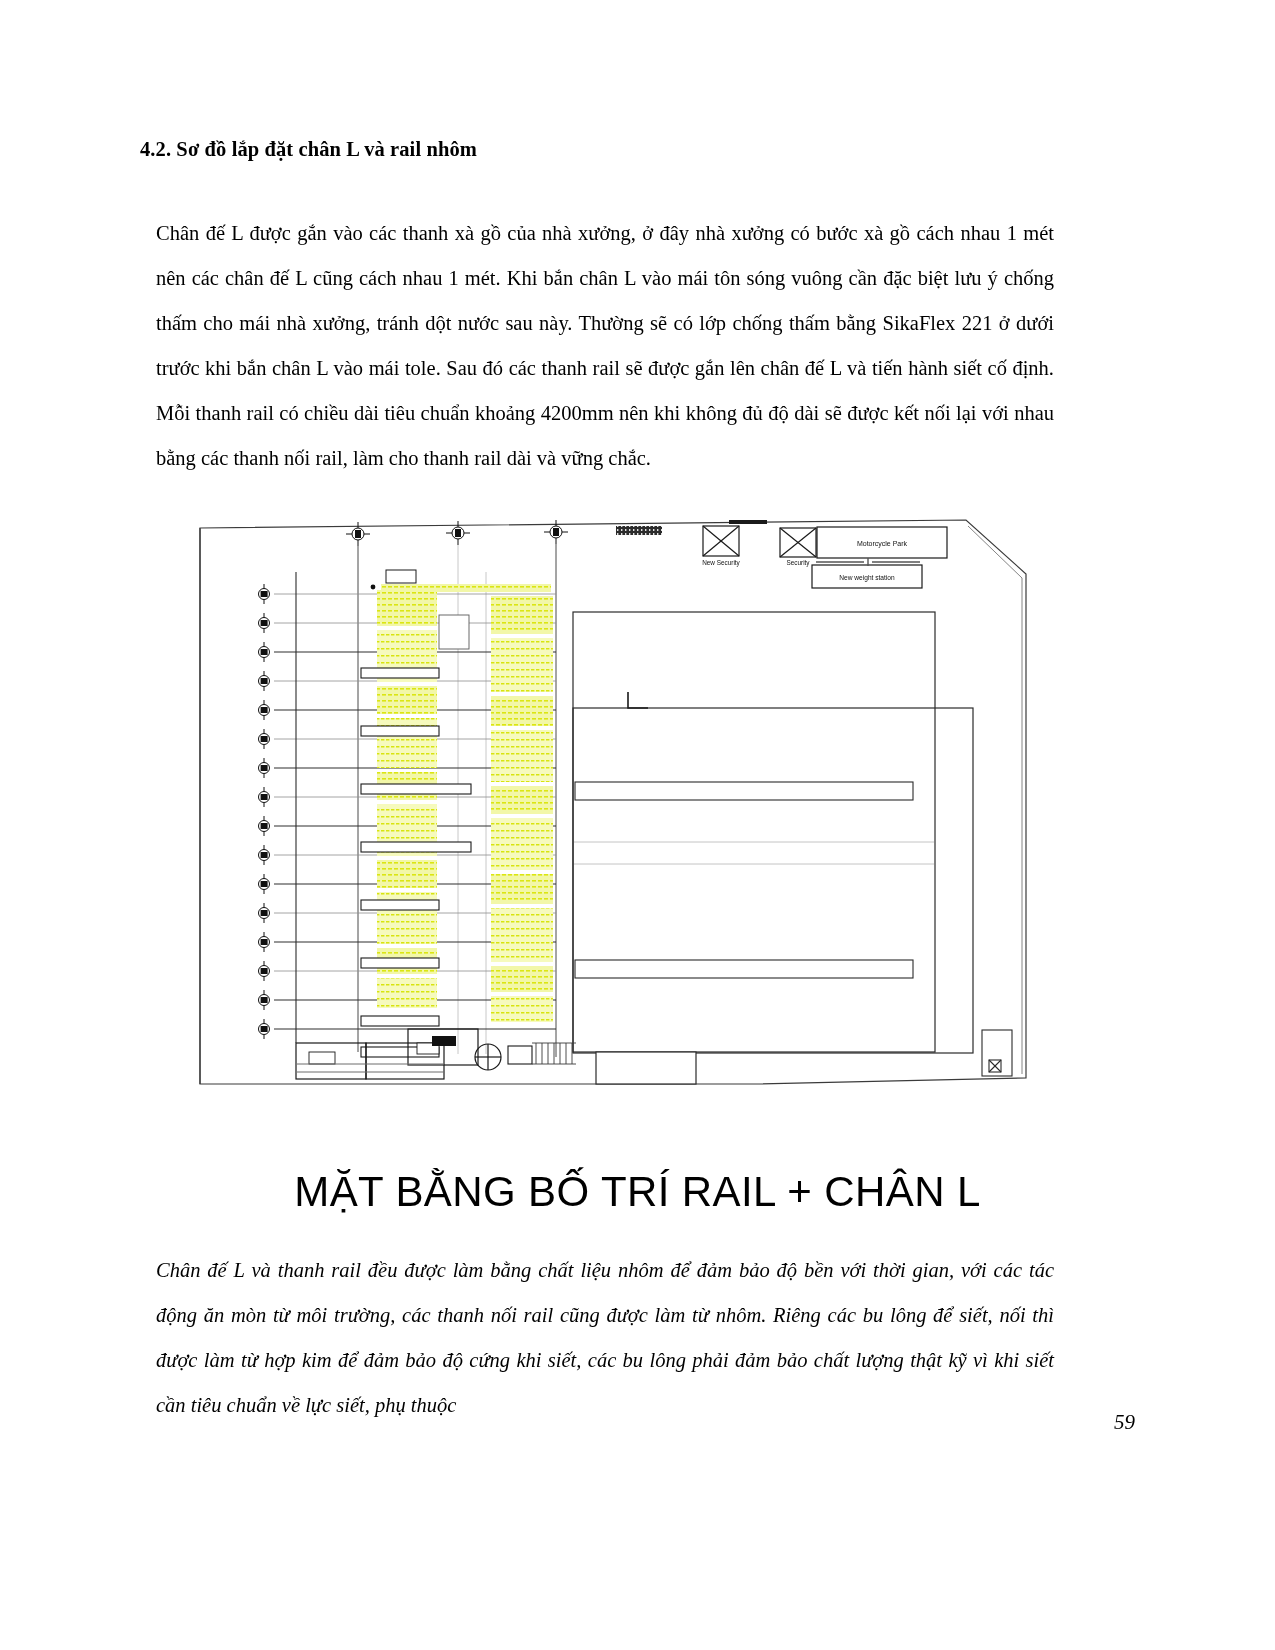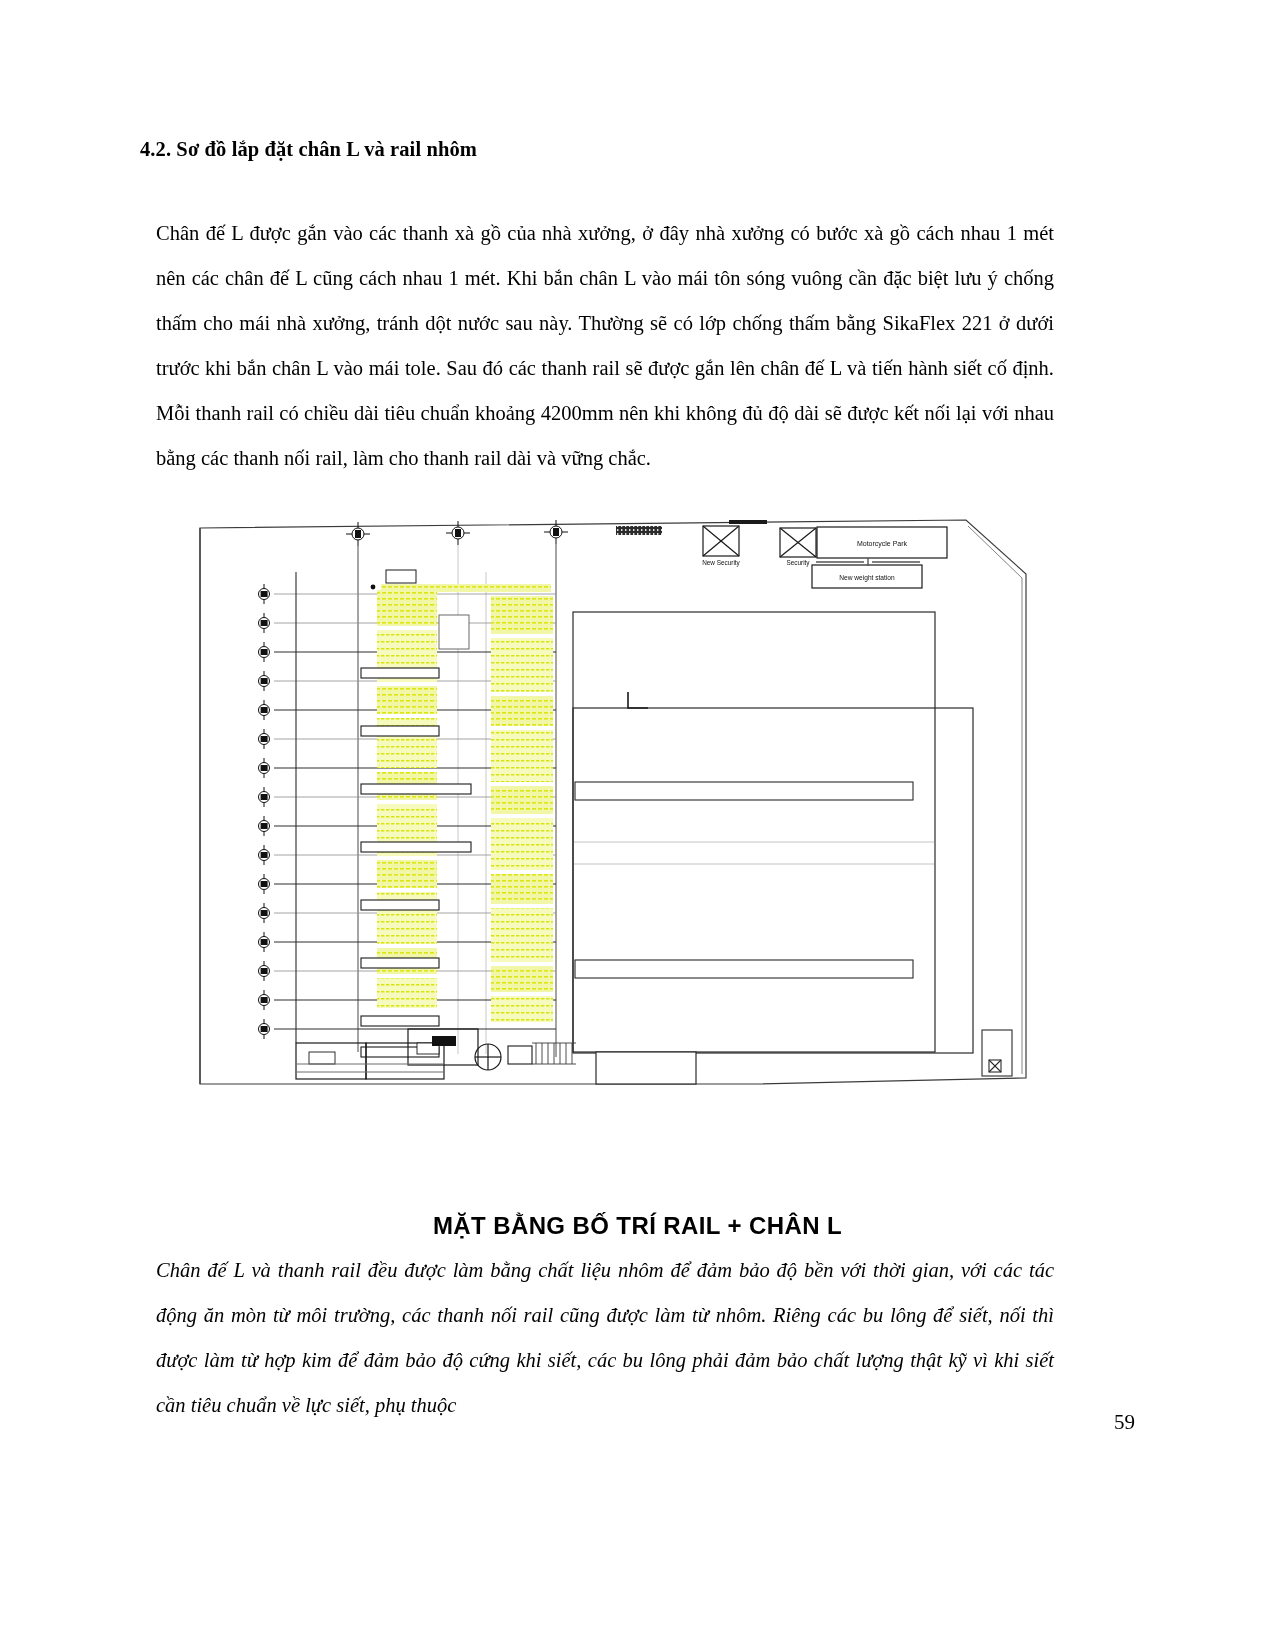--- a/index.html
+++ b/index.html
@@ -56,33 +56,33 @@
   .drawing-wrap svg { display: block; }
 
   
   .fig-title {
     position: absolute;
     left: 0;
     right: 0;
     top: 1168px;
     text-align: center;
     font-family: "Liberation Sans", sans-serif;
-    font-weight: bold;
-    font-size: 24px;
+    font-weight: normal;
+    font-size: 42px;
     letter-spacing: 0.4px;
-    margin-top: 44px;
   }
 
   
   .page-number {
     position: absolute;
     right: 140px;
     top: 1410px;
     font-size: 21px;
     font-family: "Liberation Serif", serif;
+    font-style: italic;
   }
 </style>
 </head>
 <body>
 
 <div class="page">
 
   <div class="heading">4.2. Sơ đồ lắp đặt chân L và rail nhôm</div>
 
   <div class="para para-top">

